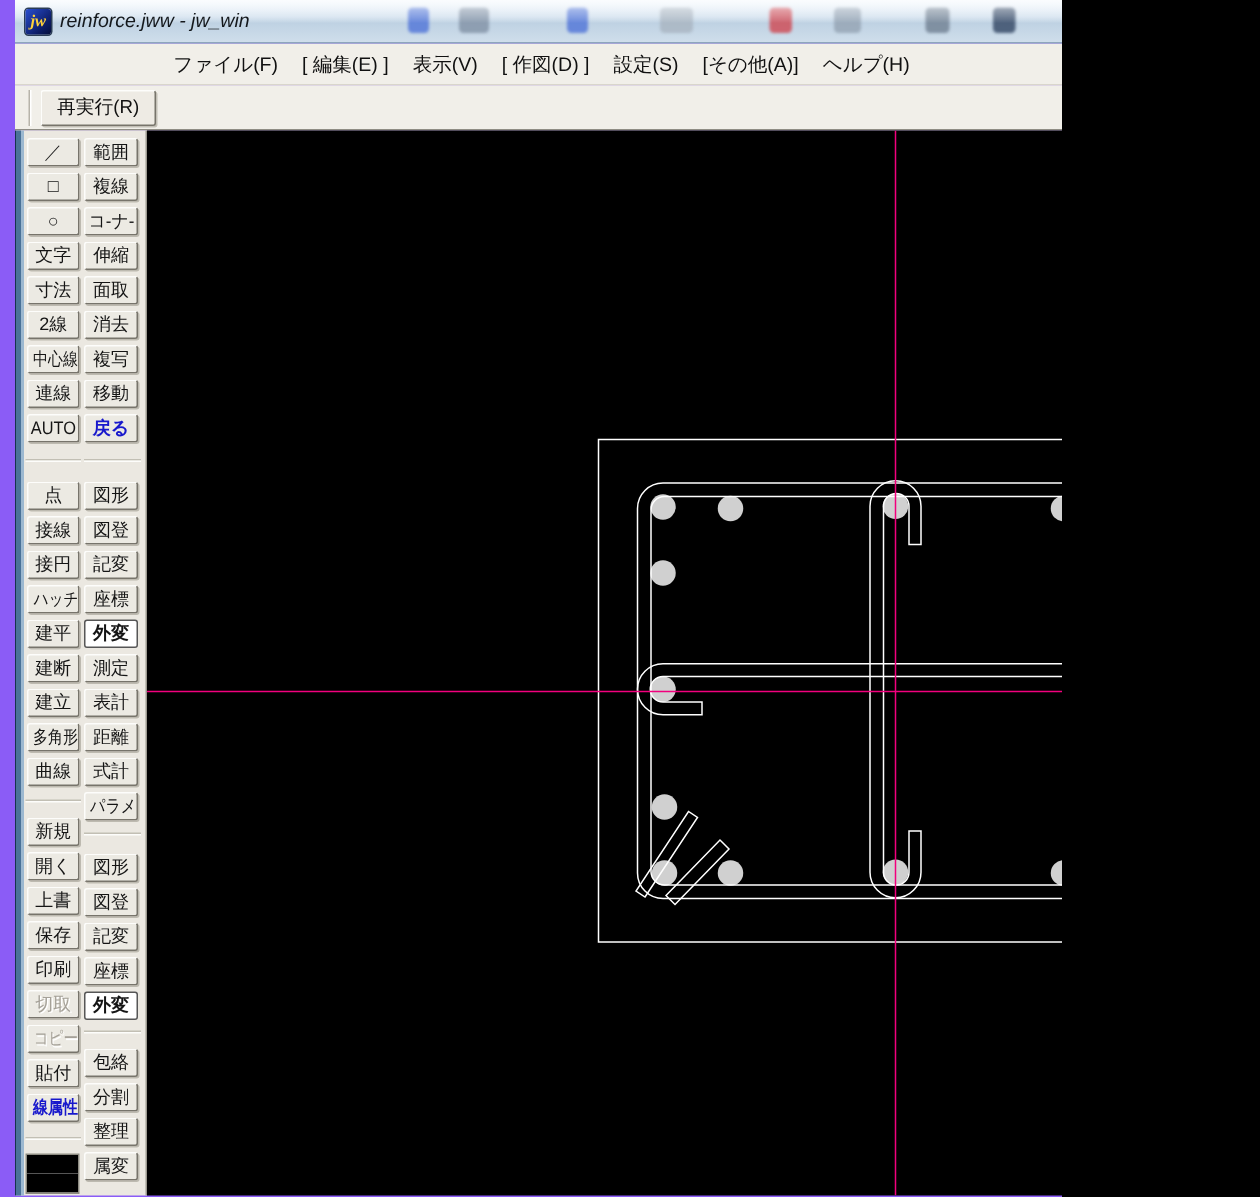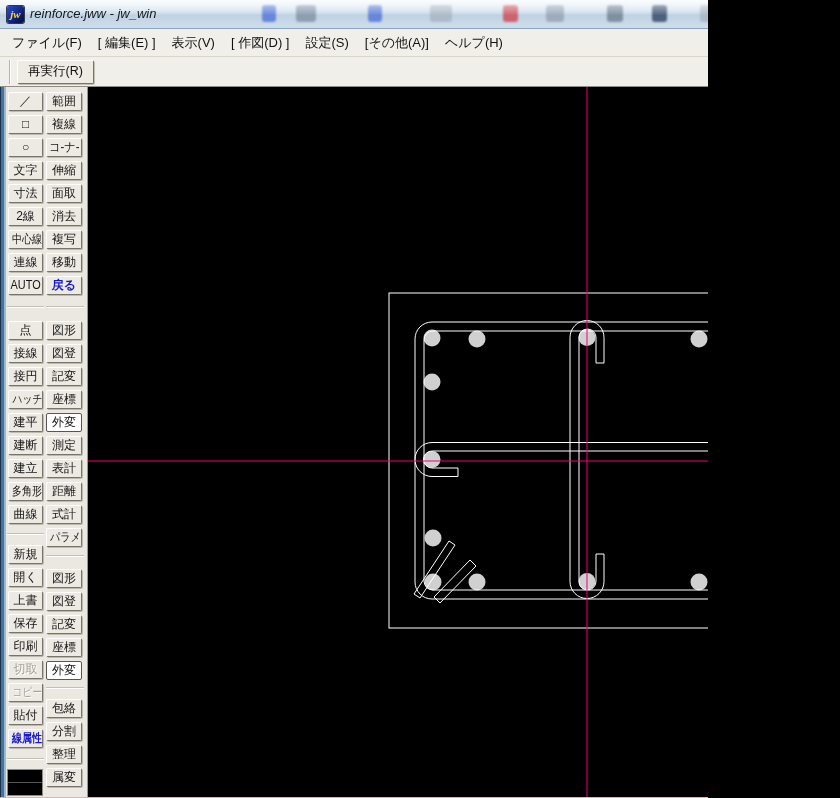--- a/index.html
+++ b/index.html
@@ -1,35 +1,35 @@
 <!DOCTYPE html>
 <html><head>
 <meta charset="utf-8">
 <style>
   * { margin:0; padding:0; box-sizing:border-box; }
   html,body { width:840px; height:798px; overflow:hidden; background:#000;
     font-family:"Liberation Sans","DejaVu Sans",sans-serif; }
-  .window { position:relative; width:708px; height:798px; background:#fca5a5; overflow:hidden; }
+  .window { position:relative; width:708px; height:798px; background:#8b5cf6; overflow:hidden;padding-left:10px; }
 
   
   .titlebar { position:relative; height:29px; overflow:hidden;
     background:linear-gradient(180deg,#f2f8fd 0%,#d4e2ef 40%,#bfd2e3 55%,#cfdeeb 100%);
     border-bottom:1px solid #8ea6bd; }
   .titlebar::after { content:""; position:absolute; inset:0;
     background:linear-gradient(180deg,rgba(255,255,255,.65),rgba(255,255,255,0) 55%); pointer-events:none; }
   .blob { position:absolute; top:5px; height:17px; border-radius:3px; filter:blur(1.2px); opacity:.78; }
   .app-icon { position:absolute; left:7px; top:6px; width:17px; height:17px; border-radius:2px;
     background:linear-gradient(135deg,#2a4fd0 0%,#0c1c66 70%,#060f3a 100%);
     color:#ffd23a; font:italic bold 11px/16px "Liberation Serif",serif; text-align:center;
     box-shadow:0 0 0 1px #2a3c55; z-index:2; }
   .title-text { position:absolute; left:30px; top:6px; font-size:13px; color:#14181c; z-index:2;font-style:italic; }
 
   
   .menubar { height:28px; background:#f1efe9; border-bottom:1px solid #d9d6cc;
-    display:flex; align-items:center; padding-left:4px; }
+    display:flex; align-items:center; padding-left:4px;justify-content:center; }
   .menu-item { font-size:13px; color:#111; padding:4px 8px; white-space:pre; cursor:default; }
 
   
   .toolbar { height:30px; background:#f1efe9; border-bottom:1px solid #8f8d84;
     display:flex; align-items:center; padding-left:7px; }
   .tb-btn { height:24px; padding:0 10px; margin-right:5px; font-size:12.5px; color:#111;
     background:#eeebe4; border:1px solid; border-color:#fdfdfb #77746b #77746b #fdfdfb;
     border-radius:2px; box-shadow:1px 1px 0 #c2bfb5; cursor:default; white-space:nowrap;
     font-family:inherit; }
   .tb-sep { width:2px; height:24px; margin:0 6px 0 2px;
@@ -40,21 +40,21 @@
   .sidebar { position:relative; width:88px; height:710px; background:#ebe8e1;
     border-right:1px solid #9a978e; flex:none; }
   .win-edge { position:absolute; left:0; top:0; width:6px; height:710px;
     background:linear-gradient(90deg,#16324e 0 1px,#4a7298 1px 4px,#9cb8d0 4px 6px); }
   .sb-group { position:absolute; }
   .sb-btn { position:relative; height:19px; margin-bottom:4px; background:#eceae3;
     border:1px solid; border-color:#fdfdfb #77746b #77746b #fdfdfb; border-radius:2px;
     box-shadow:1px 1px 0 #bdbab0; color:#151515; font-size:12px; line-height:16px;
     text-align:center; overflow:hidden; cursor:default; }
   .sb-btn > span { display:inline-block; white-space:nowrap; transform-origin:50% 50%; }
-  .sb-btn.pressed { background:#ffffff; border:1px solid #565656; box-shadow:none; }
+  .sb-btn.pressed { background:#ffffff; border:1px solid #565656; box-shadow:none;font-weight:bold; }
   .sb-btn.disabled { color:#a5a198; text-shadow:1px 1px 0 #fff; }
   .sb-btn.accent { color:#1818cc; font-weight:bold; }
   .sb-divider { position:absolute; height:0; border-top:1px solid #c2bfb4; border-bottom:1px solid #fdfdfb; }
   .attr-box { position:absolute; left:7px; top:682px; width:36px; height:27px;
     border:1px solid #8d8b81;
     background:linear-gradient(180deg,#000 0 12px,#565656 12px 13px,#000 13px 100%); }
 
   
   .canvas { position:relative; width:752px; height:710px; background:#000; cursor:crosshair; }
   .canvas svg { position:absolute; inset:0; display:block; }

